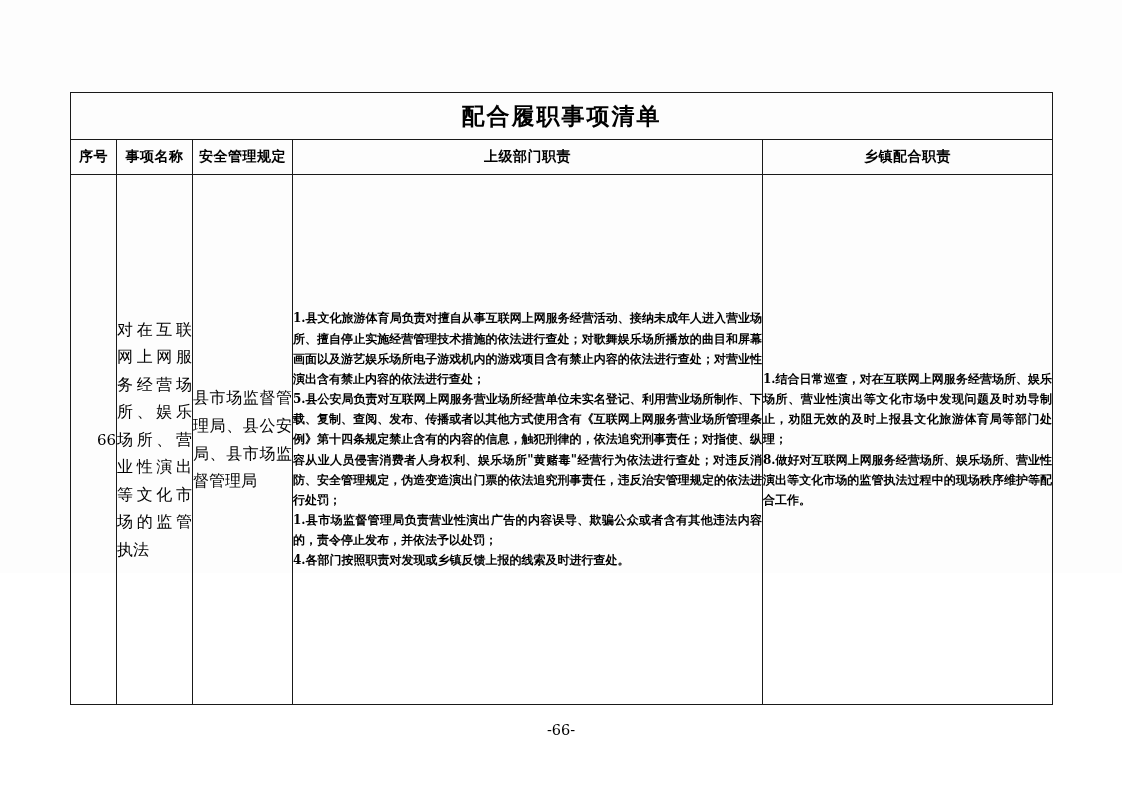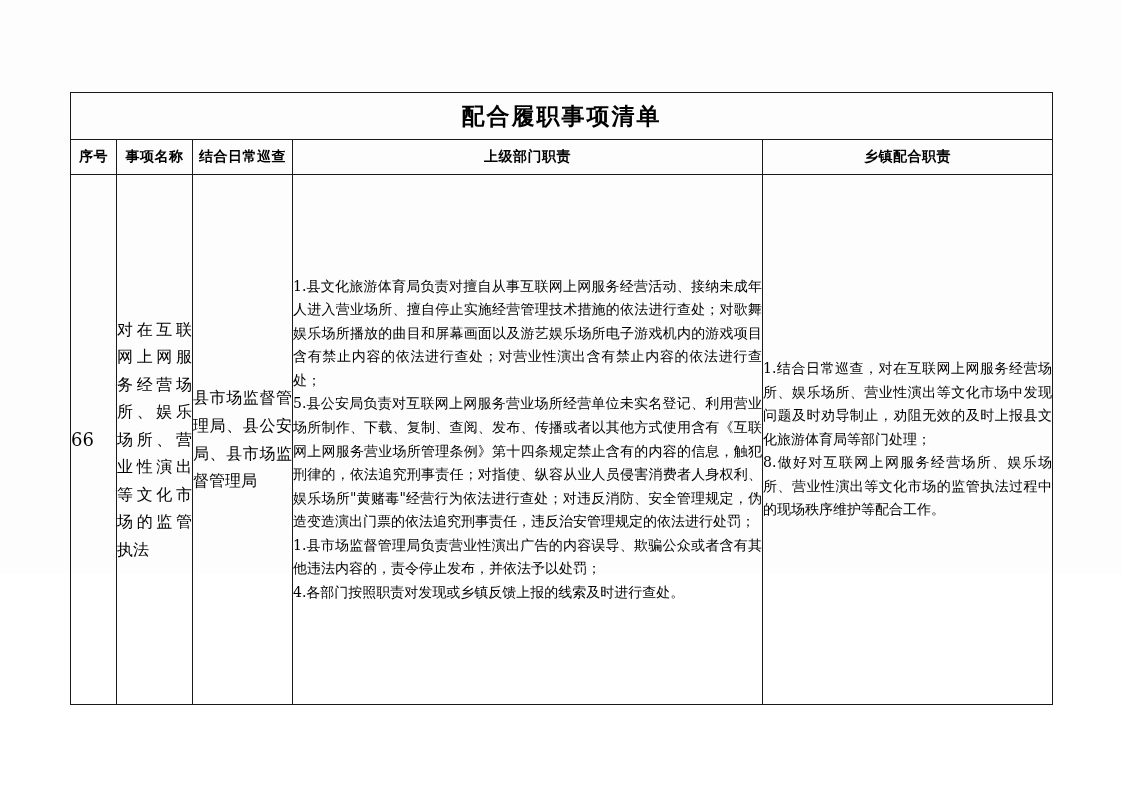--- a/index.html
+++ b/index.html
@@ -49,37 +49,38 @@
     height: 34px;
     letter-spacing: 0.5px;
   }
   .col-no { width: 46px; }
   .col-name { width: 76px; }
   .col-dept { width: 100px; }
   .col-duty { width: 470px; }
   .col-town { width: 290px; }
 
   .cell-no {
-    text-align: left;
-    font-size: 18px;
+    text-align: right;
+    font-size: 15px;
     vertical-align: middle;
   }
   .cell-name, .cell-dept {
     font-size: 16px;
     line-height: 1.72;
     vertical-align: middle;
     padding: 4px 6px;
     text-align: justify;
   }
   .cell-duty, .cell-town {
-    font-size: 14px;
+    font-size: 12px;
     line-height: 1.68;
     vertical-align: middle;
     padding: 6px 9px;
     text-align: justify;
+    font-weight: bold;
   }
   .cell-duty p, .cell-town p {
     margin: 0;
     text-indent: 0;
   }
   .body-row { height: 530px; }
 
   .page-number {
     position: absolute;
     left: 0;
@@ -103,21 +104,21 @@
       <col class="col-duty">
       <col class="col-town">
     </colgroup>
     <tbody>
       <tr>
         <td class="title-cell" colspan="5">配合履职事项清单</td>
       </tr>
       <tr>
         <th class="head-cell">序号</th>
         <th class="head-cell">事项名称</th>
-        <th class="head-cell">结合日常巡查</th>
+        <th class="head-cell">安全管理规定</th>
         <th class="head-cell">上级部门职责</th>
         <th class="head-cell">乡镇配合职责</th>
       </tr>
       <tr class="body-row">
         <td class="cell-no">66</td>
         <td class="cell-name">对在互联网上网服务经营场所、娱乐场所、营业性演出等文化市场的监管执法</td>
         <td class="cell-dept">县市场监督管理局、县公安局、县市场监督管理局</td>
         <td class="cell-duty">
             <p>1.县文化旅游体育局负责对擅自从事互联网上网服务经营活动、接纳未成年人进入营业场所、擅自停止实施经营管理技术措施的依法进行查处；对歌舞娱乐场所播放的曲目和屏幕画面以及游艺娱乐场所电子游戏机内的游戏项目含有禁止内容的依法进行查处；对营业性演出含有禁止内容的依法进行查处；</p>
             <p>5.县公安局负责对互联网上网服务营业场所经营单位未实名登记、利用营业场所制作、下载、复制、查阅、发布、传播或者以其他方式使用含有《互联网上网服务营业场所管理条例》第十四条规定禁止含有的内容的信息，触犯刑律的，依法追究刑事责任；对指使、纵容从业人员侵害消费者人身权利、娱乐场所"黄赌毒"经营行为依法进行查处；对违反消防、安全管理规定，伪造变造演出门票的依法追究刑事责任，违反治安管理规定的依法进行处罚；</p>
@@ -125,14 +126,15 @@
             <p>4.各部门按照职责对发现或乡镇反馈上报的线索及时进行查处。</p>
           </td>
         <td class="cell-town">
             <p>1.结合日常巡查，对在互联网上网服务经营场所、娱乐场所、营业性演出等文化市场中发现问题及时劝导制止，劝阻无效的及时上报县文化旅游体育局等部门处理；</p>
             <p>8.做好对互联网上网服务经营场所、娱乐场所、营业性演出等文化市场的监管执法过程中的现场秩序维护等配合工作。</p>
           </td>
       </tr>
     </tbody>
   </table>
 
+  <div class="page-number">-66-</div>
 
 </div>
 
 </body></html>

